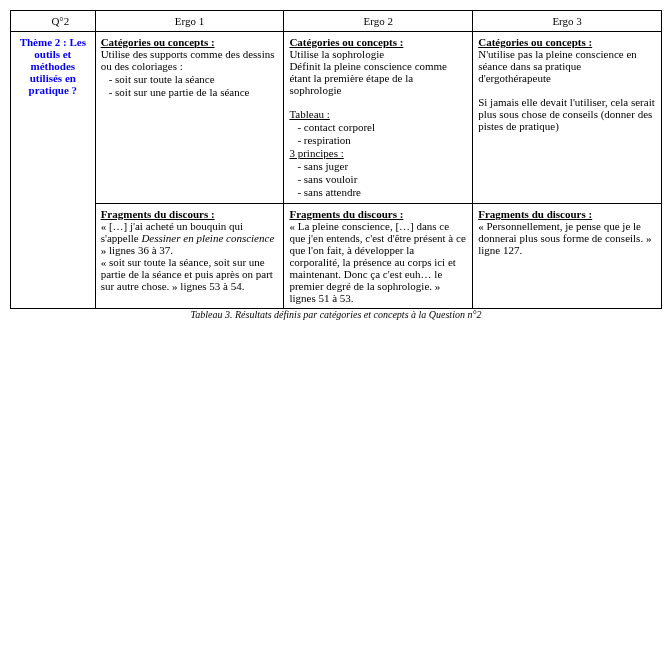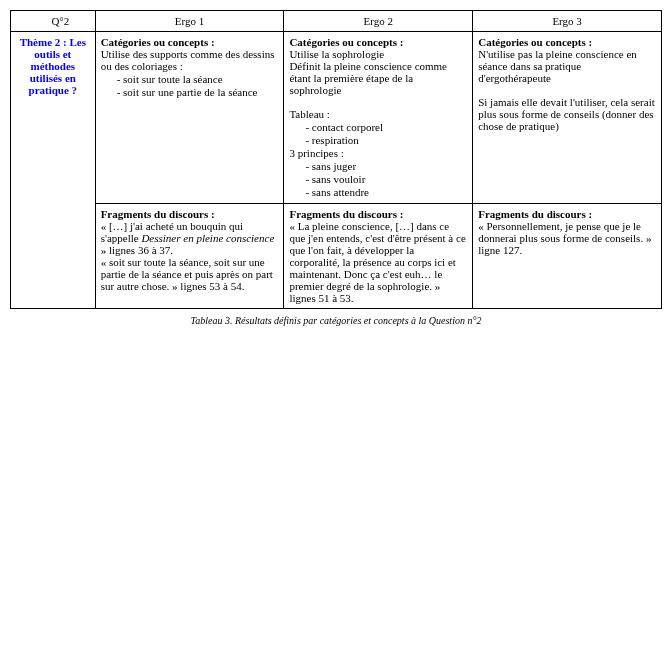--- a/index.html
+++ b/index.html
@@ -26,38 +26,37 @@
       background: #fff;
     }
     .col-q { width: 13%; padding-left: 20px; }
     .col-ergo { width: 29%; text-align: center; }
 
     .q-cell {
       color: #00f;
       font-weight: bold;
       text-align: center;
     }
-    .underline { }
+    .underline { text-decoration: underline; }
     .bold { font-weight: bold; }
     .italic { font-style: italic; }
     ul.dash-list {
       list-style: none;
       padding-left: 8px;
     }
     ul.dash-list li::before {
       content: "- ";
     }
     ul.dash-list li {
-      margin: 1px 8px;
+      margin: 1px 0;
     }
     .caption {
       text-align: center;
       font-style: italic;
       font-size: 10px;
-      margin-top: 6px;
       color: #000;
     }
     .header-row th {
       font-weight: normal;
     }
   </style>
 </head>
 <body>
 
 <table>
@@ -104,21 +103,21 @@
         <ul class="dash-list">
           <li>sans juger</li>
           <li>sans vouloir</li>
           <li>sans attendre</li>
         </ul>
       </td>
       <td>
         <span class="underline bold">Catégories ou concepts :</span><br>
         <span>N'utilise pas la pleine conscience en séance dans sa pratique d'ergothérapeute</span>
         <br><br>
-        <span>Si jamais elle devait l'utiliser, cela serait plus sous forme de conseils (donner des chose de pratique)</span>
+        <span>Si jamais elle devait l'utiliser, cela serait plus sous chose de conseils (donner des pistes de pratique)</span>
       </td>
     </tr>
 
     <tr>
       <td>
         <span class="underline bold">Fragments du discours :</span><br>
         <span>« […] j'ai acheté un bouquin qui s'appelle </span><span class="italic">Dessiner en pleine conscience</span><span> » lignes 36 à 37.</span>
         <br>
         <span>« soit sur toute la séance, soit sur une partie de la séance et puis après on part sur autre chose. » lignes 53 à 54.</span>
       </td>

